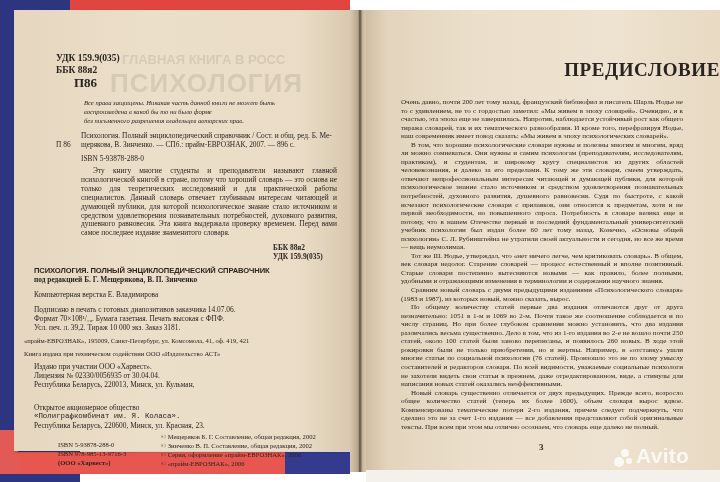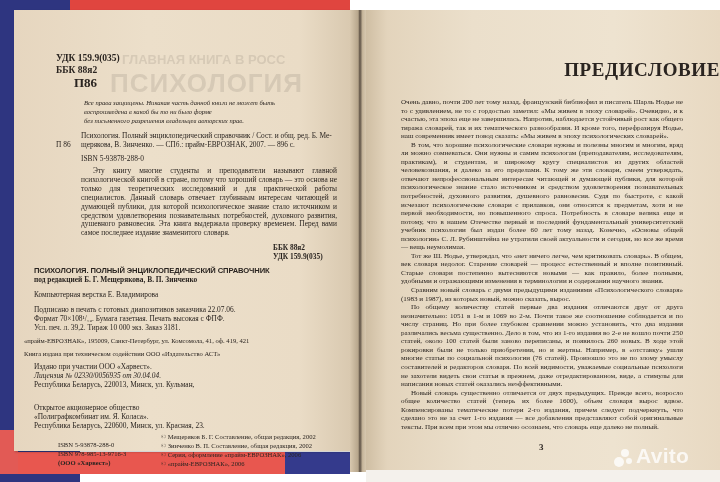--- a/index.html
+++ b/index.html
@@ -85,33 +85,33 @@
   <div class="txt sm just" style="left:67px;top:157px;width:256px;text-indent:12px;line-height:8.9px;">Эту книгу многие студенты и преподаватели называют главной психологической книгой в стране, потому что хороший словарь — это основа не только для теоретических исследований и для практической работы специалистов. Данный словарь отвечает глубинным интересам читающей и думающей публики, для которой психологическое знание стало источником и средством удовлетворения познавательных потребностей, духовного развития, душевного равновесия. Эта книга выдержала проверку временем. Перед вами самое последнее издание знаменитого словаря.</div>
 
   <div class="txt b sm" style="left:259px;top:233px;">ББК 88я2</div>
   <div class="txt b sm" style="left:259px;top:242px;">УДК 159.9(035)</div>
 
   <div class="txt b center" style="left:20px;top:256px;width:300px;font-size:7.6px;letter-spacing:-0.1px;font-family:'Liberation Sans',sans-serif;">ПСИХОЛОГИЯ. ПОЛНЫЙ ЭНЦИКЛОПЕДИЧЕСКИЙ СПРАВОЧНИК</div>
   <div class="txt b sm center" style="left:20px;top:265px;width:300px;">под редакцией Б. Г. Мещерякова, В. П. Зинченко</div>
 
   <div class="txt sm center" style="left:20px;top:280px;width:300px;">Компьютерная верстка Е. Владимирова</div>
 
-  <div class="txt sm center" style="left:20px;top:295px;width:300px;">Подписано в печать с готовых диапозитивов заказчика 22.07.06.</div>
+  <div class="txt sm center" style="left:20px;top:295px;width:300px;">Подписано в печать с готовых диапозитивов заказчика 14.07.06.</div>
   <div class="txt sm center" style="left:20px;top:304px;width:300px;">Формат 70×108¹/₁₆. Бумага газетная. Печать высокая с ФПФ.</div>
   <div class="txt sm center" style="left:20px;top:313px;width:300px;font-family:Liberation Serif, serif;">Усл. печ. л. 39,2. Тираж 10 000 экз. Заказ 3181.</div>
 
   <div class="txt xs center" style="left:10px;top:327px;width:316px;">«прайм-ЕВРОЗНАК», 195009, Санкт-Петербург, ул. Комсомола, 41, оф. 419, 421</div>
   <div class="txt xs center" style="left:10px;top:340px;width:316px;">Книга издана при техническом содействии ООО «Издательство АСТ»</div>
 
   <div class="txt sm center" style="left:20px;top:352px;width:300px;">Издано при участии ООО «Харвест».</div>
-  <div class="txt sm center" style="left:20px;top:361px;width:300px;font-style:italic;">Лицензия № 02330/0056935 от 30.04.04.</div>
+  <div class="txt sm center" style="left:20px;top:361px;width:300px;">Лицензия № 02330/0056935 от 30.04.04.</div>
   <div class="txt sm center" style="left:20px;top:370px;width:300px;">Республика Беларусь, 220013, Минск, ул. Кульман,</div>
 
   <div class="txt sm center" style="left:20px;top:393px;width:300px;">Открытое акционерное общество</div>
-  <div class="txt sm center" style="left:20px;top:402px;width:300px;">«Полиграфкомбинат им. Я. Коласа».</div>
+  <div class="txt sm center" style="left:20px;top:402px;width:300px;font-family:Liberation Mono, monospace;">«Полиграфкомбинат им. Я. Коласа».</div>
   <div class="txt sm center" style="left:20px;top:411px;width:300px;">Республика Беларусь, 220600, Минск, ул. Красная, 23.</div>
 
   <div class="txt xs" style="left:44px;top:431px;">ISBN 5-93878-288-0</div>
   <div class="txt xs" style="left:44px;top:440px;">ISBN 978-985-13-9716-3</div>
   <div class="txt xs b" style="left:44px;top:449px;">(ООО «Харвест»)</div>
 
   <div class="txt xs" style="left:147px;top:423px;">© Мещеряков Б. Г. Составление, общая редакция, 2002</div>
   <div class="txt xs" style="left:147px;top:432px;">© Зинченко В. П. Составление, общая редакция, 2002</div>
   <div class="txt xs" style="left:147px;top:441px;">© Серия, оформление «прайм-ЕВРОЗНАК», 2006</div>
   <div class="txt xs" style="left:147px;top:450px;">© «прайм-ЕВРОЗНАК», 2006</div>

